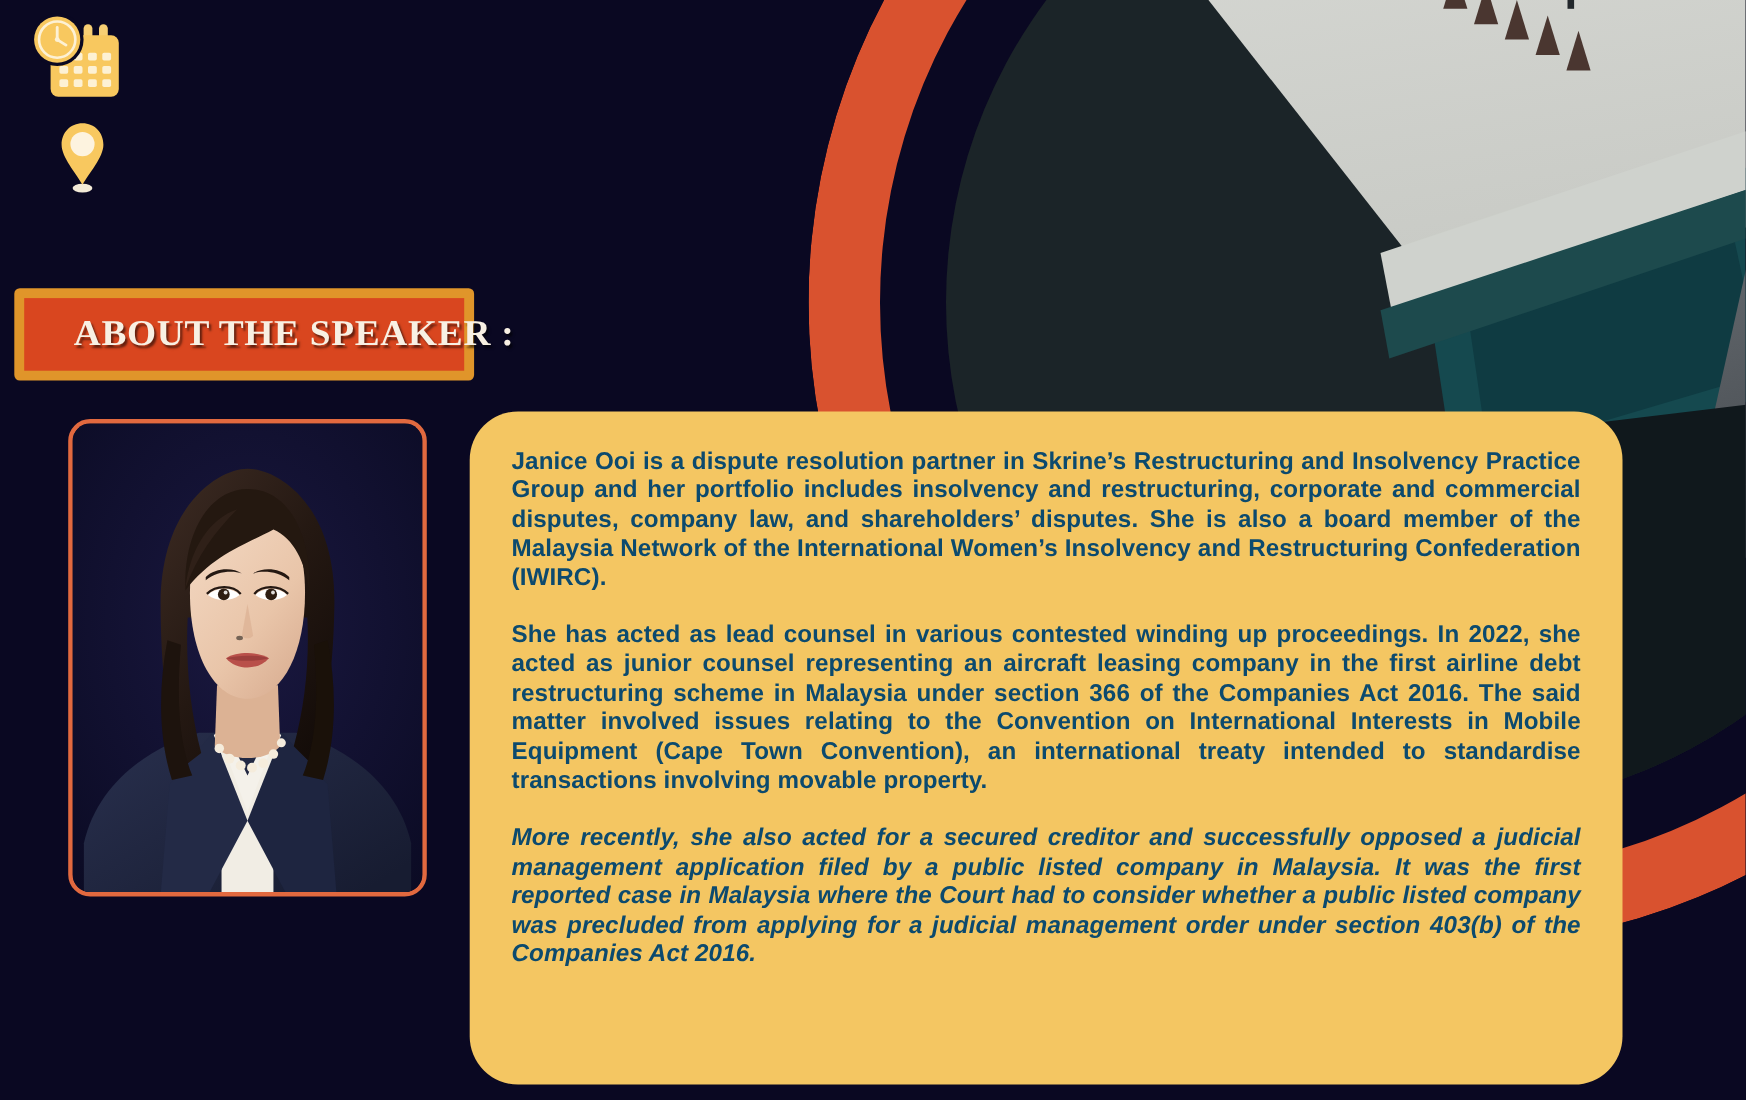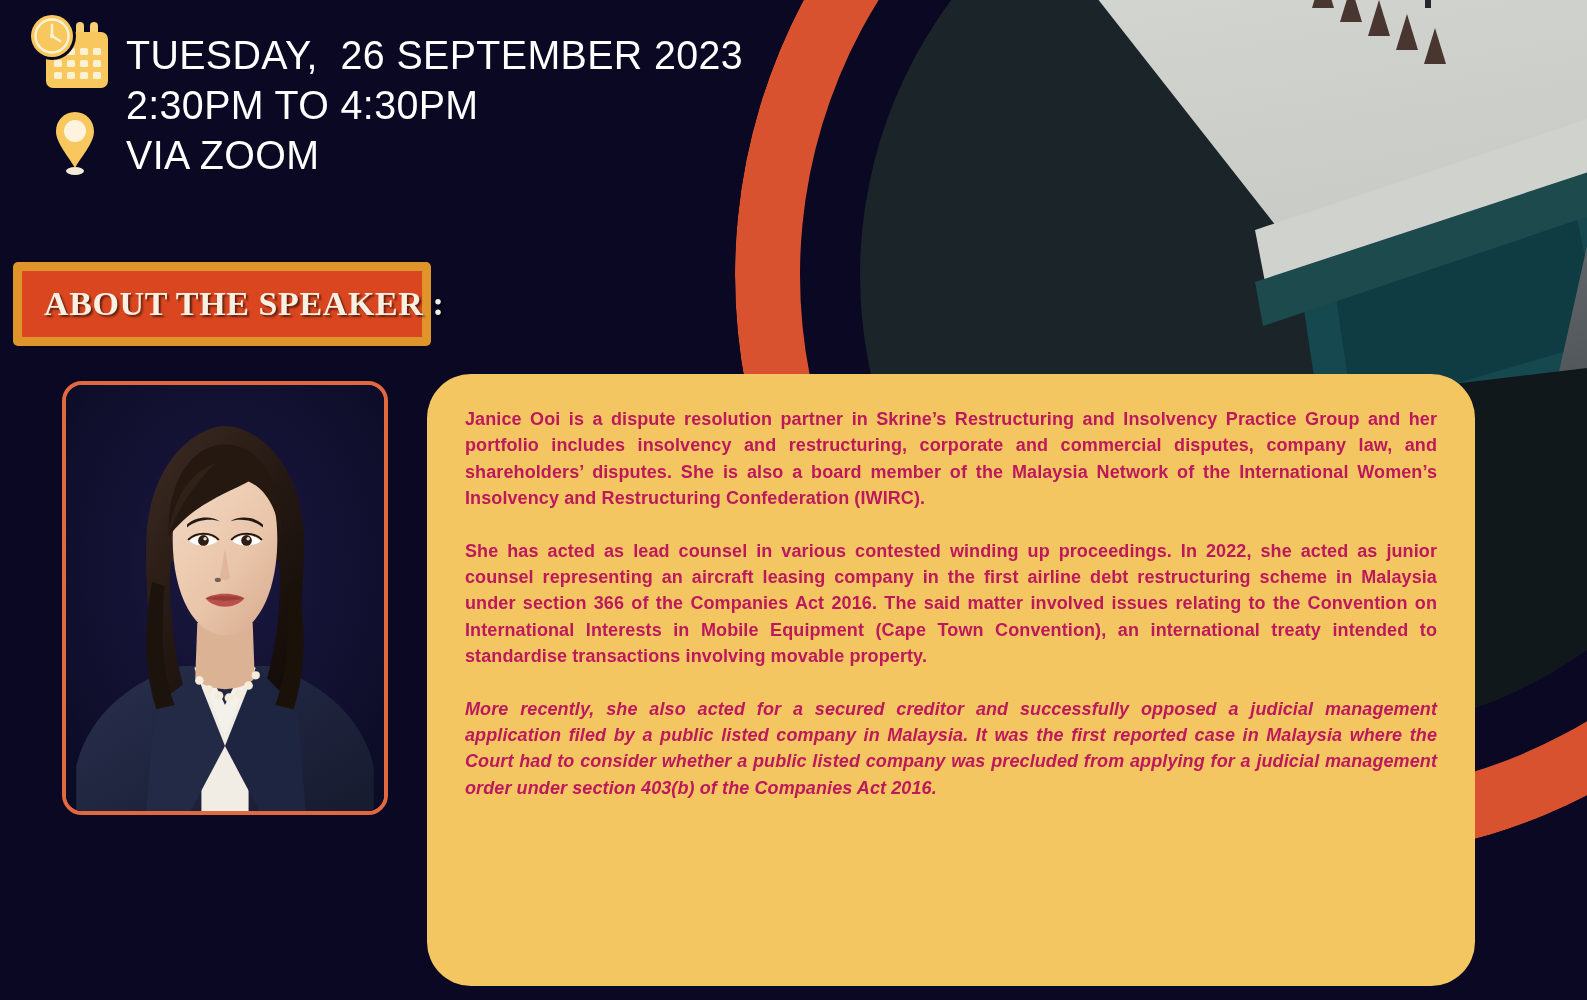--- a/index.html
+++ b/index.html
@@ -83,21 +83,21 @@
     box-sizing: border-box;
     padding: 9px;
     z-index: 6;
   }
   #about-banner-inner {
     width: 100%;
     height: 100%;
     background: #d9461f;
     display: flex;
     align-items: center;
-    padding-left: 22px;
+    padding-left: 45px;
     box-sizing: border-box;
   }
   #about-banner-label {
     color: #f8f0e3;
     font-family: "Liberation Serif", serif;
     font-weight: bold;
     font-size: 33px;
     letter-spacing: 0.6px;
     white-space: nowrap;
     text-shadow: 2px 2px 2px rgba(0,0,0,0.55);
@@ -132,23 +132,23 @@
     width: 1048px;
     height: 612px;
     background: #f4c662;
     border-radius: 44px;
     z-index: 6;
     box-sizing: border-box;
     padding: 32px 38px 10px 38px;
     overflow: hidden;
   }
   .bio-paragraph {
-    color: #be185d;
+    color: #0c4a6e;
     font-family: "Liberation Sans Narrow", "Liberation Sans", sans-serif;
-    font-size: 18px;
+    font-size: 22px;
     font-weight: bold;
     line-height: 26.4px;
     text-align: justify;
     margin: 0 0 26px 0;
     letter-spacing: 0.1px;
   }
   .bio-paragraph:last-child { margin-bottom: 0; font-style: italic; }
 </style>
 </head>
 <body>
@@ -308,25 +308,20 @@
       </svg>
 
       <svg id="location-pin-icon" width="44" height="66" viewBox="0 0 44 66" xmlns="http://www.w3.org/2000/svg">
         <ellipse cx="22" cy="61" rx="9" ry="4" fill="#f3ead7"></ellipse>
         <path d="M 22,2 C 33,2 41,10.5 41,21.5 C 41,33 28,47 22,58 C 16,47 3,33 3,21.5 C 3,10.5 11,2 22,2 Z" fill="#f8c85f"></path>
         <circle cx="22" cy="21" r="11" fill="#fdf3df"></circle>
       </svg>
 
     </div>
 
-    <div id="header-lines">
-      <div class="header-line">TUESDAY,  26 SEPTEMBER 2023</div>
-      <div class="header-line">2:30PM TO 4:30PM</div>
-      <div class="header-line">VIA ZOOM</div>
-    </div>
 
   </div>
 
   <div id="about-banner">
     <div id="about-banner-inner">
       <span id="about-banner-label">ABOUT THE SPEAKER :</span>
     </div>
   </div>
 
   <div id="speaker-photo-frame">

